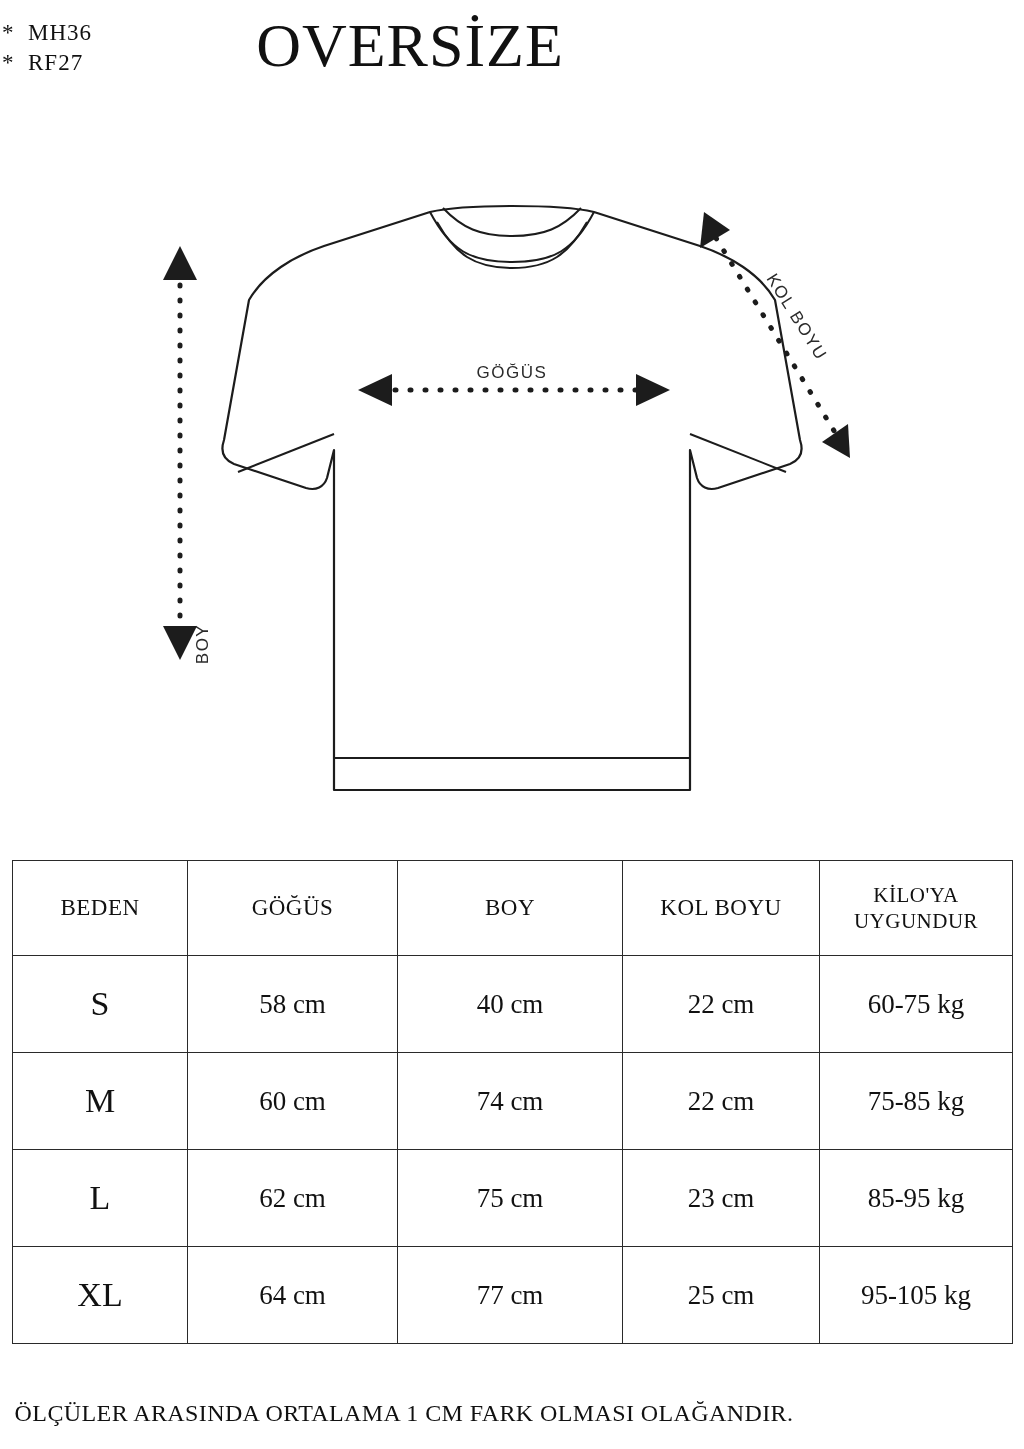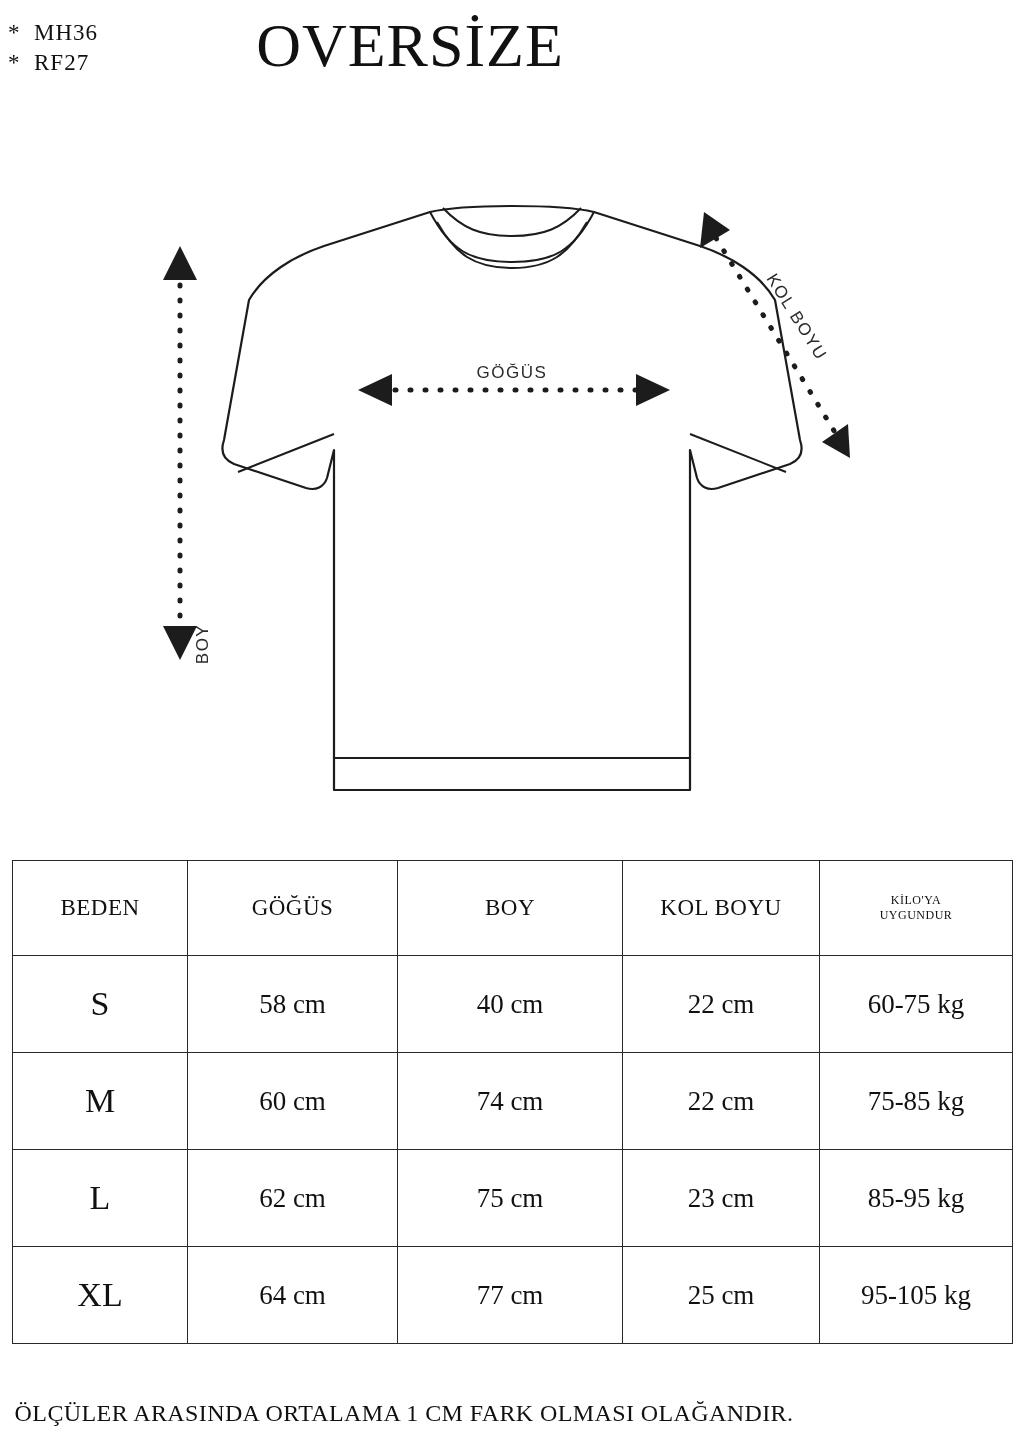--- a/index.html
+++ b/index.html
@@ -13,21 +13,21 @@
     position: relative;
     font-family: "Liberation Serif", serif;
     color: #111111;
     overflow: hidden;
   }
 
   
   .codes {
     position: absolute;
     top: 18px;
-    left: 8px;
+    left: 2px;
     font-family: "Liberation Serif", serif;
     font-size: 23px;
     letter-spacing: 1px;
     line-height: 1.32;
   }
   .codes div { white-space: pre; }
 
   .title {
     position: absolute;
     top: 10px;
@@ -72,21 +72,21 @@
   }
   table.size-table thead th {
     height: 92px;
     font-weight: 400;
     font-size: 23px;
     letter-spacing: 0.5px;
     border-top-left-radius: 14px;
     border-top-right-radius: 14px;
   }
   table.size-table thead th .small {
-    font-size: 12px;
+    font-size: 21px;
     line-height: 1.25;
     display: block;
   }
   table.size-table tbody td {
     height: 94px;
     font-size: 27px;
   }
   table.size-table tbody td.size-cell {
     font-size: 34px;
   }

